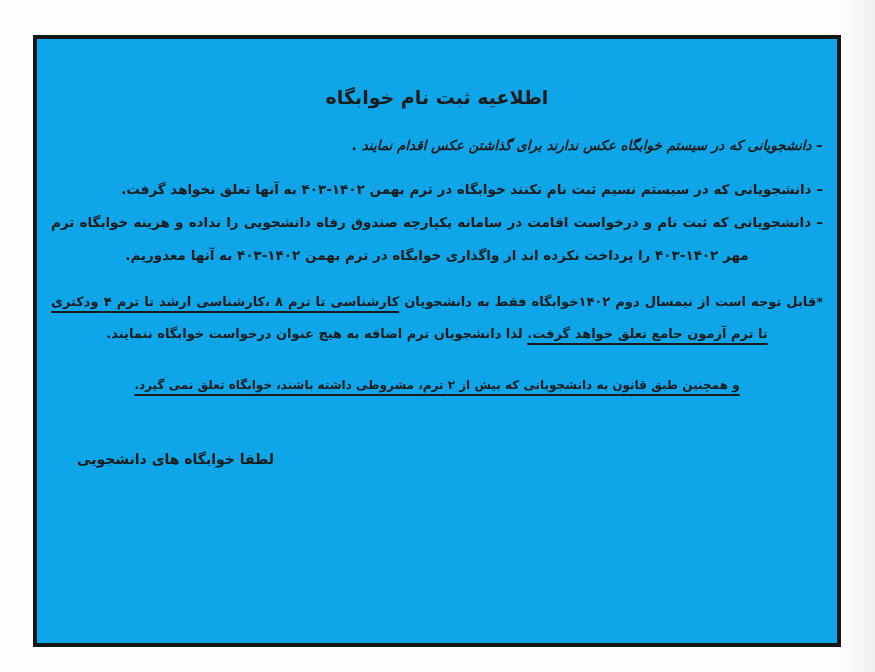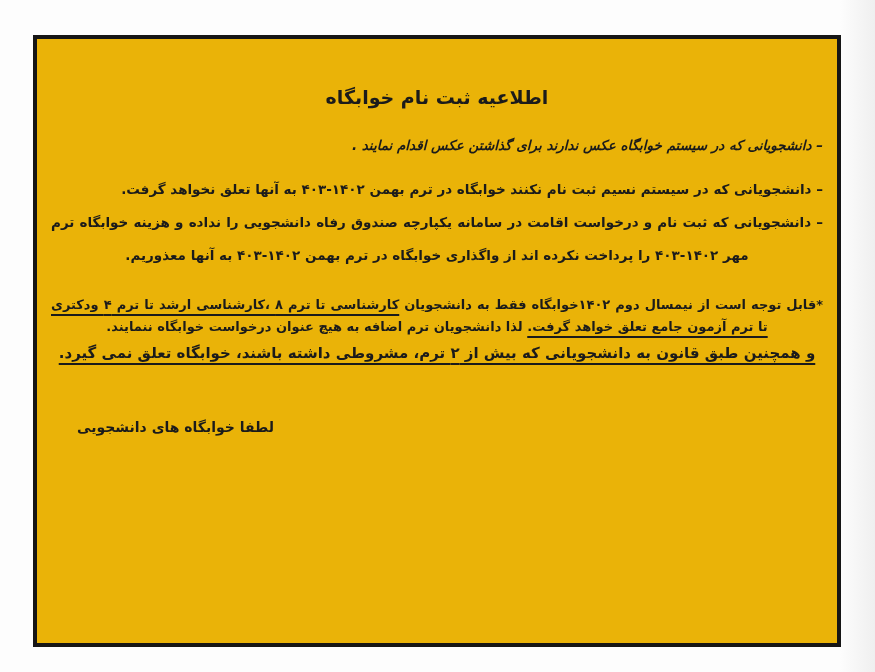--- a/index.html
+++ b/index.html
@@ -6,21 +6,21 @@
   html, body {
     width: 875px; height: 672px;
     font-family: "DejaVu Sans", sans-serif;
     background: linear-gradient(90deg, #fdfdfd 0%, #fdfdfd 96%, #efefef 100%);
     overflow: hidden;
   }
   .page { position: relative; width: 875px; height: 672px; }
   .frame {
     position: absolute; left: 33px; top: 35px;
     width: 808px; height: 612px;
-    background: #eab308;
+    background: #0ea5e9;
     border: 4px solid #161616;
     direction: rtl;
     padding: 0 14px;
     color: #1b1b1b;
     font-weight: bold;
   }
   .title {
     margin-top: 44px;
     text-align: center;
     font-size: 19px;
@@ -42,22 +42,22 @@
     font-size: 17px;
     font-weight: bold;
     text-decoration: underline;
     text-decoration-thickness: 2px;
     text-underline-offset: 4px;
     unicode-bidi: isolate;
   }
   .b1 { margin-top: 18px; font-style: italic; }
   .b2 { margin-top: 11px; }
   .b3 { }
-  .note { margin-top: 22px; font-size: 13px; line-height: 22px; }
-  .rule { margin-top: 0; font-size: 15px; line-height: 30px; }
+  .note { margin-top: 14px; font-size: 13px; line-height: 32px; }
+  .rule { margin-top: 20px; font-size: 12px; line-height: 30px; }
   .u {
     text-decoration: underline;
     text-decoration-thickness: 2px;
     text-underline-offset: 5px;
   }
   .signature {
     margin-top: 46px;
     text-align: left;
     padding-left: 26px;
     font-size: 14px;

